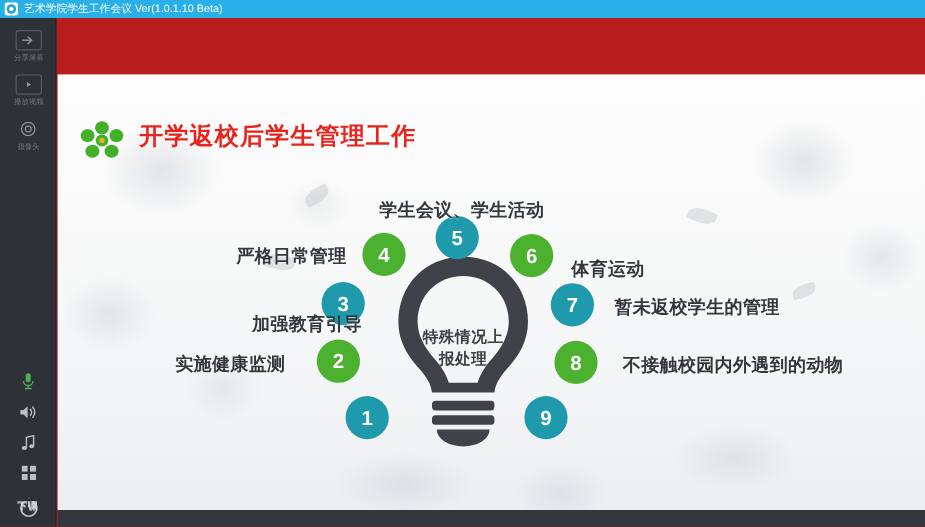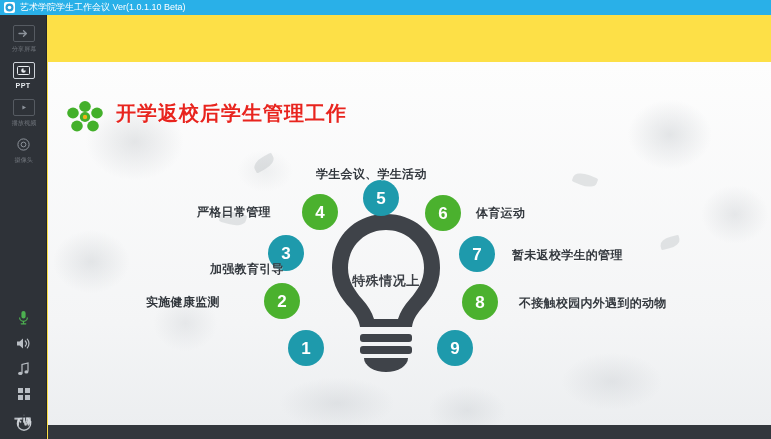--- a/index.html
+++ b/index.html
@@ -5,21 +5,21 @@
   * { box-sizing: border-box; margin: 0; padding: 0; }
   html, body {
     width: 771px; height: 439px;
     overflow: hidden;
     font-family: "Liberation Sans", "DejaVu Sans", sans-serif;
     background: #33373d;
   }
   #app {
     position: relative;
     width: 771px; height: 439px;
-    background: #fde047;
+    background: #b91c1c;
   }
 
   
   .titlebar {
     position: absolute; left: 0; top: 0;
     width: 771px; height: 15px;
     background: #29b0e8;
     display: flex; align-items: center;
     padding-left: 4px;
   }
@@ -157,21 +157,21 @@
     border-radius: 50%;
     display: flex; align-items: center; justify-content: center;
     color: #ffffff;
     font-size: 17px;
     font-weight: bold;
     line-height: 1;
     cursor: pointer;
   }
   .lbl {
     position: absolute;
-    font-size: 12px;
+    font-size: 15px;
     font-weight: bold;
     color: #33383e;
     white-space: nowrap;
     letter-spacing: .3px;
     text-shadow: 0 1px 0 rgba(255,255,255,.55);
   }
 
   
   .bottombar {
     position: absolute; left: 48px; top: 425px;
@@ -199,29 +199,20 @@
 
       <div class="sb-item">
         <span class="sb-ico">
           <svg width="11" height="9" viewBox="0 0 11 9">
             <path d="M1 4.5 H8 M5.5 1.8 L8.4 4.5 L5.5 7.2" stroke="currentColor" stroke-width="1.3" fill="none" stroke-linecap="round" stroke-linejoin="round"></path>
           </svg>
         </span>
         <span class="sb-lbl">分享屏幕</span>
       </div>
 
-      <div class="sb-item active">
-        <span class="sb-ico">
-          <svg width="13" height="10" viewBox="0 0 13 10">
-            <rect x="0.5" y="0.5" width="12" height="8" rx="1" fill="none" stroke="currentColor" stroke-width="1"></rect>
-            <path d="M6.5 2.2 a2.3 2.3 0 1 0 2.3 2.3 H6.5 Z" fill="currentColor"></path>
-          </svg>
-        </span>
-        <span class="sb-lbl">PPT</span>
-      </div>
 
       <div class="sb-item">
         <span class="sb-ico">
           <svg width="10" height="9" viewBox="0 0 10 9">
             <path d="M3.4 2.4 L7 4.5 L3.4 6.6 Z" fill="currentColor"></path>
           </svg>
         </span>
         <span class="sb-lbl">播放视频</span>
       </div>
 
@@ -313,20 +304,21 @@
     <div class="bulb">
       <svg width="140" height="168" viewBox="0 0 140 168">
         <path d="M70 4 C38 4 16 28 16 58 c0 18 9 30 18 40 c6 7 9 12 10 19 h52 c1-7 4-12 10-19 c9-10 18-22 18-40 C124 28 102 4 70 4 Z
                  M70 20 c-22 0-38 17-38 38 c0 13 7 23 14 31 c6 7 10 13 12 20 h24 c2-7 6-13 12-20 c7-8 14-18 14-31 C108 37 92 20 70 20 Z" fill="#3f4349" fill-rule="evenodd"></path>
         <rect x="44" y="124" width="52" height="8" rx="3" fill="#3f4349"></rect>
         <rect x="44" y="136" width="52" height="8" rx="3" fill="#3f4349"></rect>
         <path d="M48 148 h44 a22 14 0 0 1 -44 0 Z" fill="#3f4349"></path>
       </svg>
       <div class="bulb-text">
         <div>特殊情况上</div>
+        <div>报处理</div>
       </div>
     </div>
 
     <div class="bub" style="left:240px;top:268px;width:36px;height:36px;background:#1e9aac;">
         <span>1</span>
       </div>
 
     <div class="bub" style="left:216px;top:221px;width:36px;height:36px;background:#4bb12e;">
         <span>2</span>
       </div>
@@ -343,21 +335,21 @@
     <div class="lbl" style="left:149px;top:142px;">严格日常管理</div>
 
     <div class="bub" style="left:315px;top:118px;width:36px;height:36px;background:#1e9aac;">
         <span>5</span>
       </div>
     <div class="lbl" style="left:268px;top:104px;">学生会议、学生活动</div>
 
     <div class="bub" style="left:377px;top:133px;width:36px;height:36px;background:#4bb12e;">
         <span>6</span>
       </div>
-    <div class="lbl" style="left:428px;top:143px;text-align:right;">体育运动</div>
+    <div class="lbl" style="left:428px;top:153px;text-align:right;">体育运动</div>
 
     <div class="bub" style="left:411px;top:174px;width:36px;height:36px;background:#1e9aac;">
         <span>7</span>
       </div>
     <div class="lbl" style="left:464px;top:185px;">暂未返校学生的管理</div>
 
     <div class="bub" style="left:414px;top:222px;width:36px;height:36px;background:#4bb12e;">
         <span>8</span>
       </div>
     <div class="lbl" style="left:471px;top:233px;">不接触校园内外遇到的动物</div>

